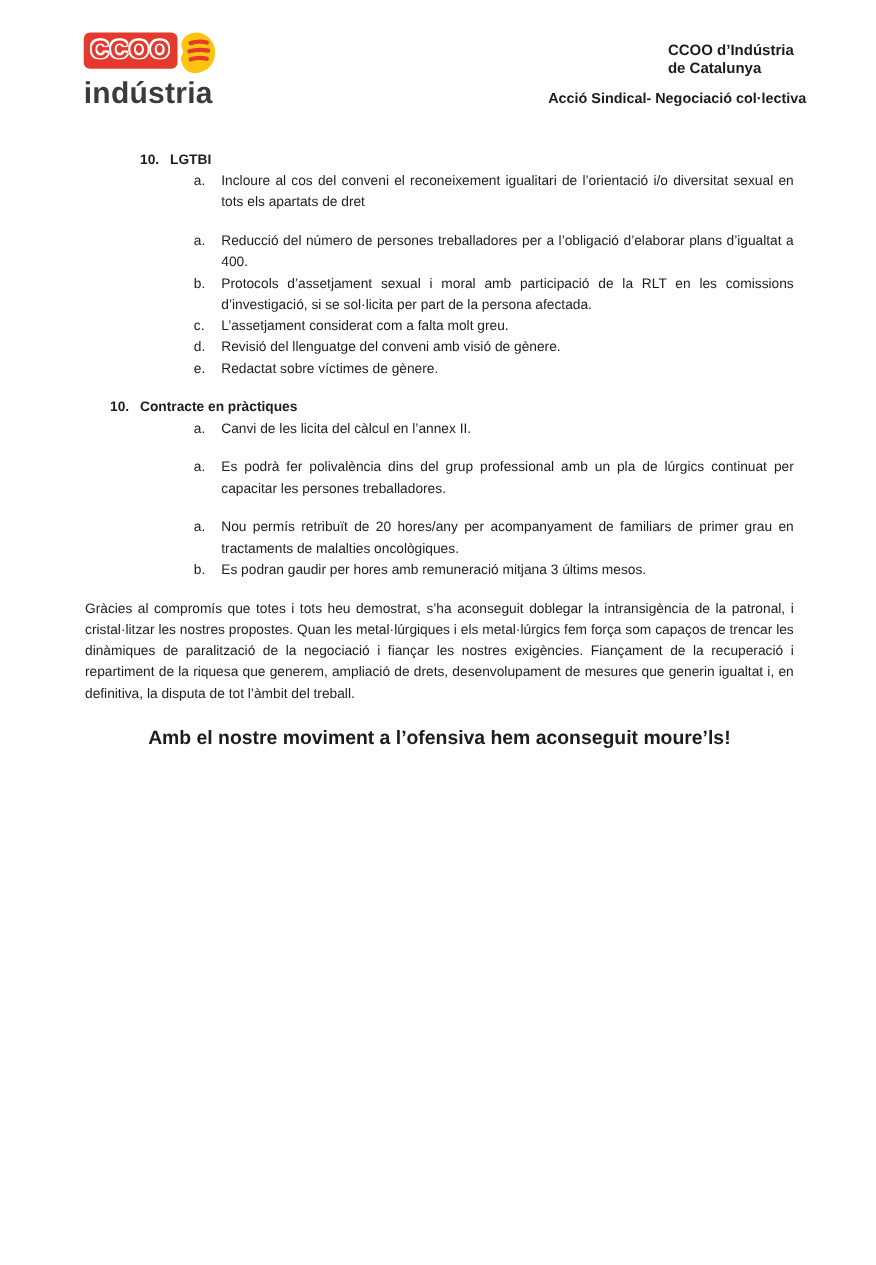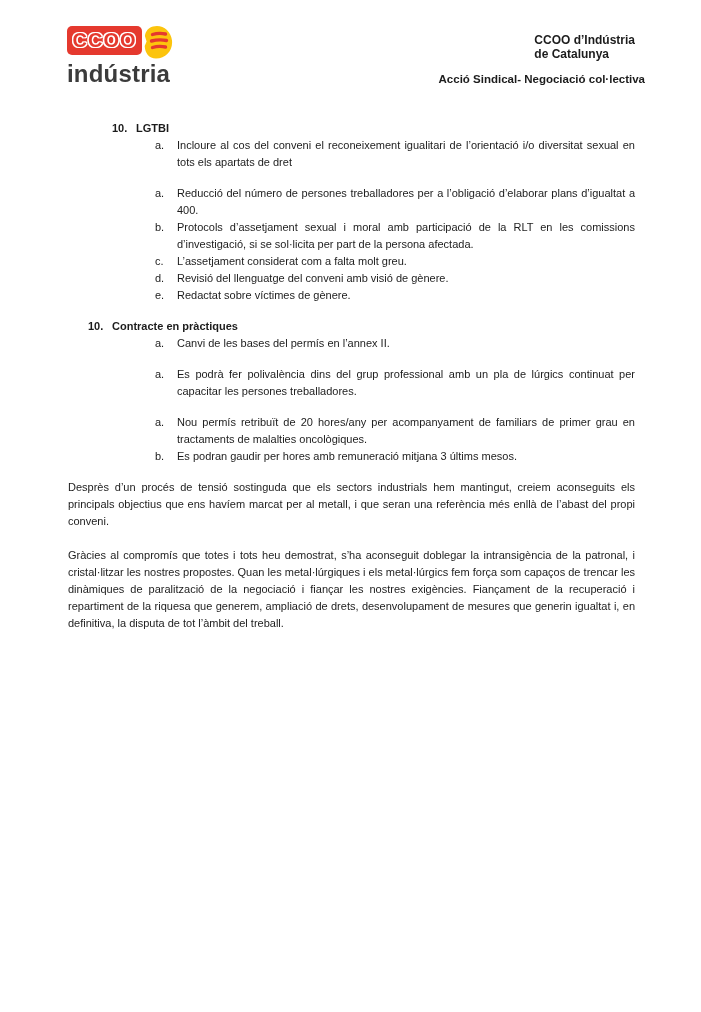--- a/index.html
+++ b/index.html
@@ -145,21 +145,21 @@
   </div>
 
   <div class="section">
     <div class="section-heading">
       <span class="section-number">10.</span>
       <span class="section-title">Contracte en pràctiques</span>
     </div>
     <div class="section-items">
   <div class="sub-item">
     <span class="item-letter">a.</span>
-    <span class="item-text">Canvi de les bases del permís en l’annex II.</span>
+    <span class="item-text">Canvi de les licita del càlcul en l’annex II.</span>
   </div>
 </div>
   </div>
 
   <div class="section">
     <div class="section-items">
   <div class="sub-item">
     <span class="item-letter">a.</span>
     <span class="item-text">Es podrà fer polivalència dins del grup professional amb un pla de lúrgics continuat per capacitar les persones treballadores.</span>
   </div>
@@ -174,19 +174,19 @@
   </div>
 
   <div class="sub-item">
     <span class="item-letter">b.</span>
     <span class="item-text">Es podran gaudir per hores amb remuneració mitjana 3 últims mesos.</span>
   </div>
 </div>
   </div>
 </div>
     <div id="paragraphs">
-  <p class="para">Desprès d’un procés de tensió sostinguda que els sectors industrials hem mantingut, creiem aconseguits els principals objectius que ens havíem marcat per al metall, i que seran una referència més enllà de l’abast del propi conveni.</p>
 
   <p class="para">Gràcies al compromís que totes i tots heu demostrat, s’ha aconseguit doblegar la intransigència de la patronal, i cristal·litzar les nostres propostes. Quan les metal·lúrgiques i els metal·lúrgics fem força som capaços de trencar les dinàmiques de paralització de la negociació i fiançar les nostres exigències. Fiançament de la recuperació i repartiment de la riquesa que generem, ampliació de drets, desenvolupament de mesures que generin igualtat i, en definitiva, la disputa de tot l’àmbit del treball.</p>
 </div>
+    <div class="closing">Amb el nostre moviment a l’ofensiva hem aconseguit moure’ls!</div>
   </div>
 
 </div>
 
 </body></html>

